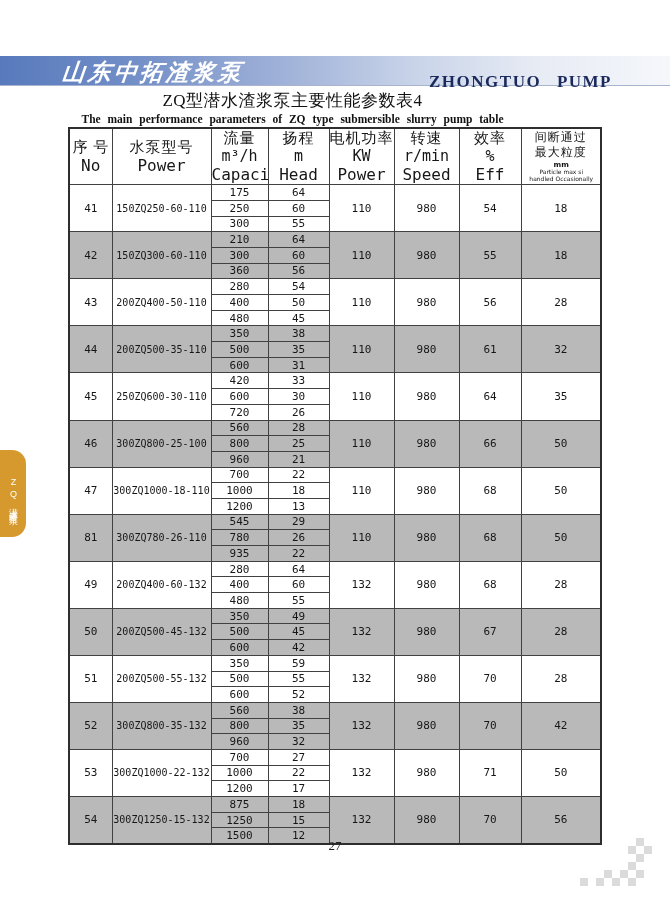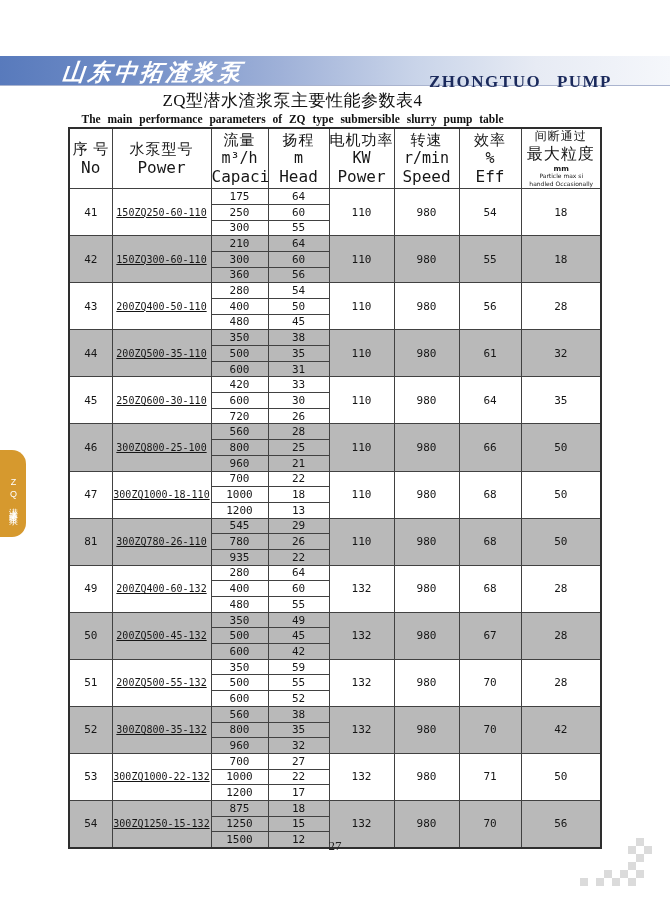--- a/index.html
+++ b/index.html
@@ -44,21 +44,21 @@
     font-weight:normal; overflow:hidden; white-space:nowrap;
   }
   table.spec { border:2px solid #2e2e2e; }
   table.spec thead tr { height:52px; }
   .hd-cn { font-family:"Liberation Serif", serif; font-size:15px; letter-spacing:1px; line-height:1.25; }
   .hd-en { font-size:16px; line-height:1.2; }
   .hd-unit { font-size:15px; line-height:1.15; }
   .hd-tiny { font-size:6.5px; line-height:1.15; font-family:"DejaVu Sans", sans-serif; transform:scale(0.92); }
   tr.sub { height:15.7px; }
   td.num { font-size:11px; }
-  td.model { font-size:10px; letter-spacing:0;text-decoration:underline; }
+  td.model { font-size:10px; letter-spacing:0; }
   tr.shaded td { background:#b9b9b9; }
 
   
   .side-tab {
     position:absolute; left:0; top:450px; width:26px; height:87px;
     background:#d6992e; border-radius:0 14px 14px 0;
     display:flex; align-items:center; justify-content:center;
     color:#ffffff; font-size:9px; letter-spacing:2px;
     writing-mode:vertical-rl; text-orientation:upright;
     font-family:"Liberation Sans", sans-serif;
@@ -130,21 +130,21 @@
           <div class="hd-unit">r/min</div>
           <div class="hd-en">Speed</div>
         </th>
         <th>
           <div class="hd-cn">效率</div>
           <div class="hd-unit">%</div>
           <div class="hd-en">Eff</div>
         </th>
         <th>
           <div class="hd-cn" style="font-size:12px">间断通过</div>
-          <div class="hd-cn" style="font-size:16px">最大粒度</div>
+          <div class="hd-cn" style="font-size:12px">最大粒度</div>
           <div class="hd-tiny" style="font-weight:bold;font-size:8px">mm</div>
           <div class="hd-tiny">Particle max si</div>
           <div class="hd-tiny">handled Occasionally</div>
         </th>
       </tr>
     </thead>
     <tbody>
         <tr class="sub">
           <td class="num" rowspan="3">41</td>
           <td class="model" rowspan="3">150ZQ250-60-110</td>

